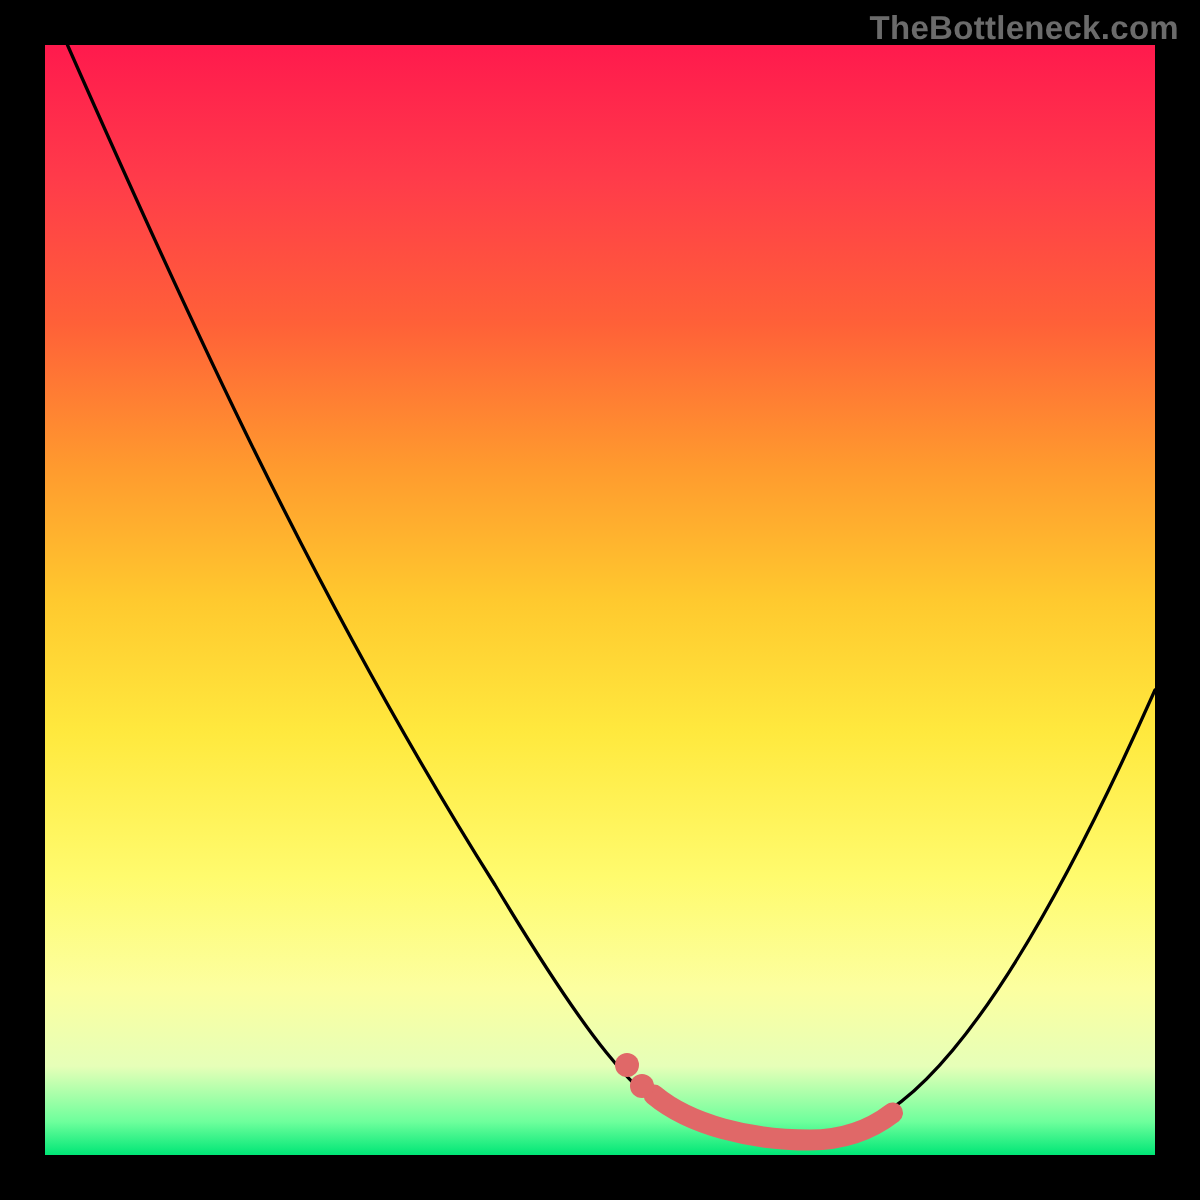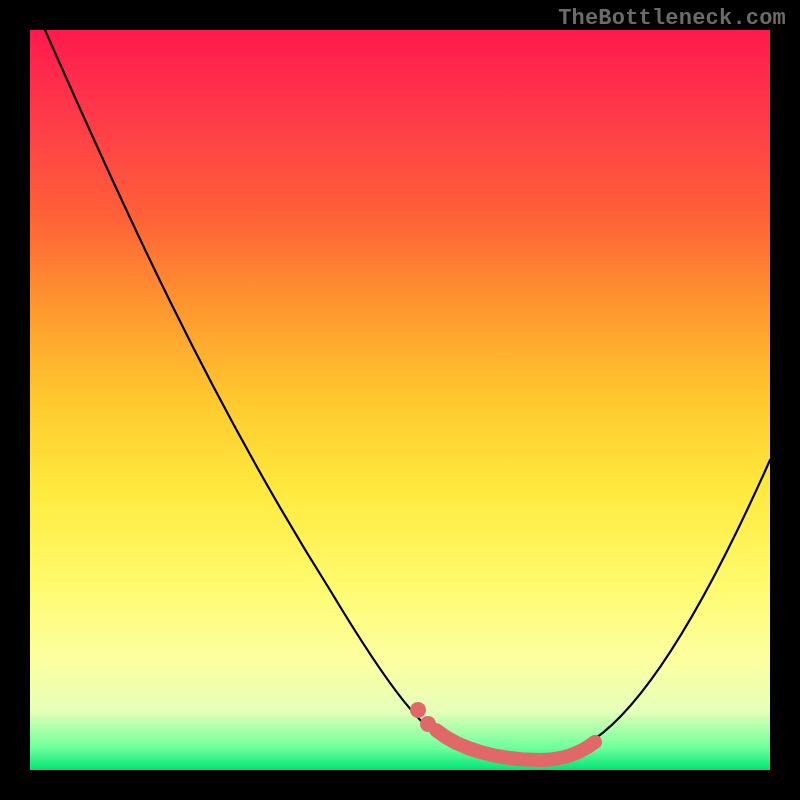--- a/index.html
+++ b/index.html
@@ -27,21 +27,21 @@
       #fcffa0 85%,
       #e6ffb8 92%,
       #6eff9c 97%,
       #00e676 100%
     );
   }
   .watermark {
     position: absolute;
     top: 6px;
     right: 14px;
-    font-family: Liberation Mono, monospace;
+    font-family: Liberation Sans, sans-serif;
     font-size: 22px;
     font-weight: 600;
     color: #6b6b6b;
     letter-spacing: 0.2px;
   }
   svg.curve {
     position: absolute;
     left: 0;
     top: 0;
     width: 740px;

